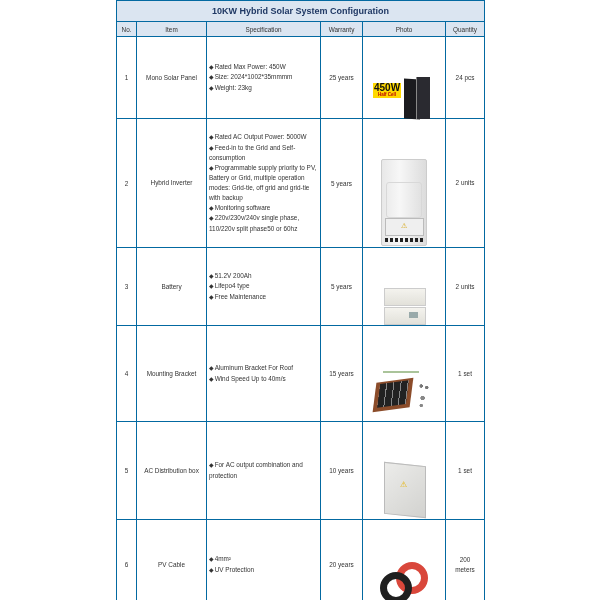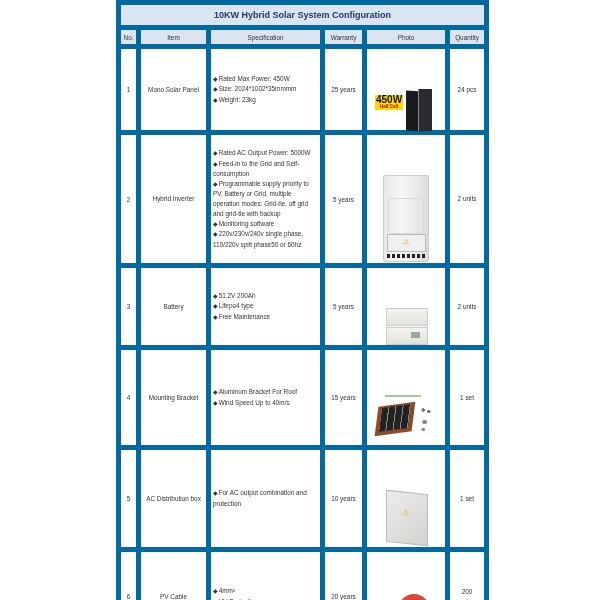--- a/index.html
+++ b/index.html
@@ -1,18 +1,18 @@
 <!DOCTYPE html>
 <html><head>
   <meta charset="utf-8">
   <style>
     html, body { margin:0; padding:0; background:#ffffff; }
     body { width:600px; height:600px; position:relative; overflow:hidden; font-family:"Liberation Sans", sans-serif; }
     .tbl { position:absolute; left:116px; top:0px; width:368px; border-collapse:collapse; table-layout:fixed; font-size:6.4px; color:#333; }
-    .tbl td, .tbl th { border:5px solid #0369a1; padding:0; }
+    .tbl td, .tbl th { border:1px solid #0369a1; padding:0; }
     .title-row td { background:#dbe5f1; height:20px; text-align:center; font-weight:bold; font-size:9px; color:#1f3864; }
     .head-row th { background:#dbe5f1; height:14px; font-weight:normal; font-size:6.4px; color:#333; text-align:center; }
     .c-no { text-align:center; }
     .c-item { text-align:center; padding:0 2px !important; line-height:1.5; }
     .c-spec { text-align:left; padding:0 2px !important; line-height:1.55; vertical-align:middle; }
     .c-war { text-align:center; }
     .c-photo { text-align:center; }
     .c-qty { text-align:center; line-height:1.5; }
     .bul::before { content:"\25C6"; font-size:6px; margin-right:1px; }
     .photo { display:inline-block; position:relative;margin-top:40px; }

